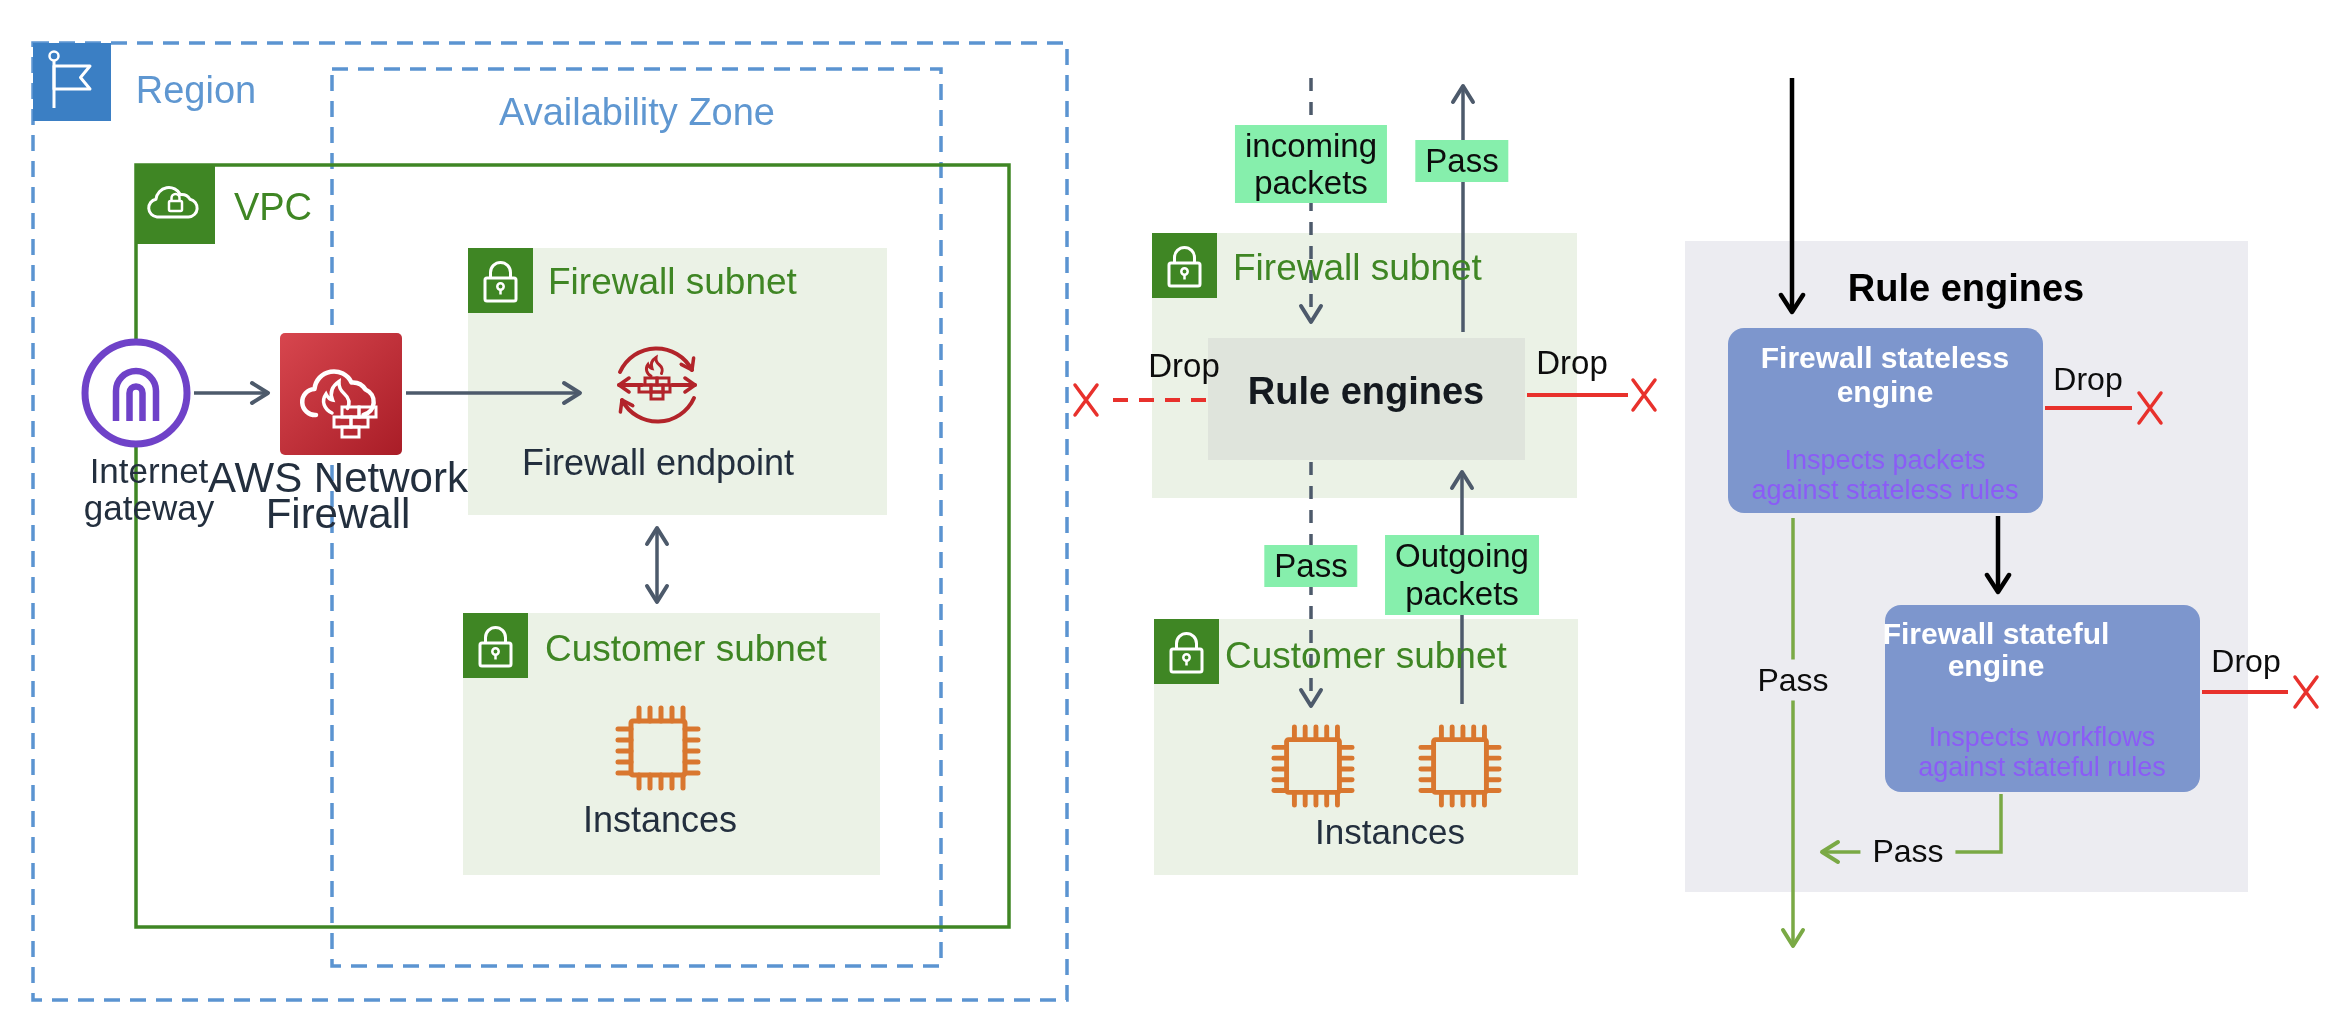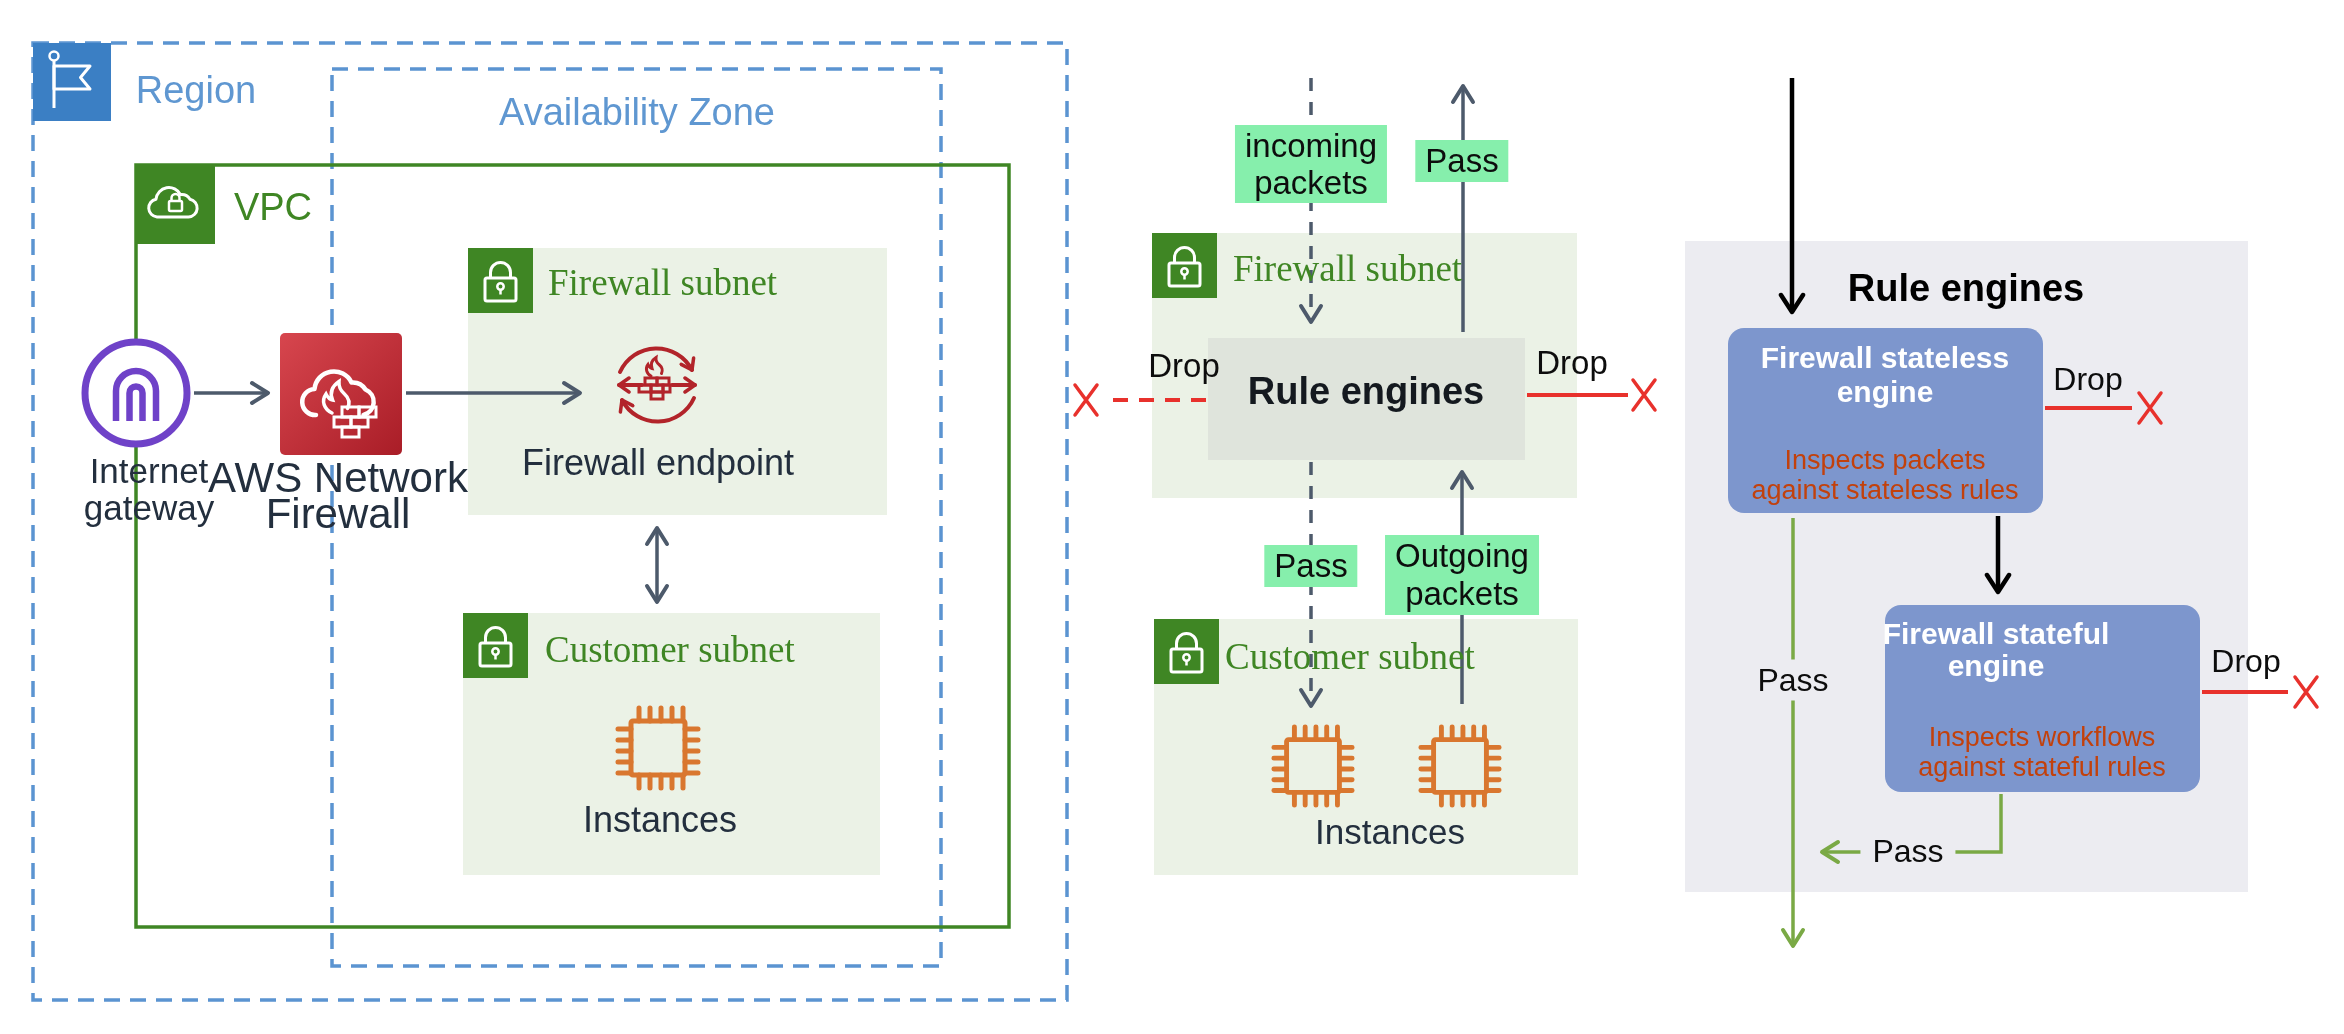--- a/index.html
+++ b/index.html
@@ -12,33 +12,33 @@
   
   .subnet-box{position:absolute;background:var(--subnet-fill);}
   .rulebox{position:absolute;background:var(--grey-box);}
   .panel{position:absolute;background:var(--panel-grey);}
   .engine{position:absolute;background:var(--engine-blue);border-radius:16px;}
   
   svg.layer{position:absolute;left:0;top:0;}
   
   .lbl{position:absolute;white-space:nowrap;color:var(--label-dark);}
   .cc{transform:translate(-50%,-50%);text-align:center;}
-  .lv{transform:translateY(-50%);font-family:Liberation Serif, serif;}
+  .lv{transform:translateY(-50%);}
   .green-t{color:var(--green);font-size:37px;}
   .blue-t{color:var(--blue-text);font-size:38px;}
   .dark-t{font-size:36px;color:var(--label-dark);}
   .flow-t{font-size:33px;color:var(--flow-black);}
   .two-line span{display:block;}
   .bg-white{background:#86efac;padding:2px 10px;}
   .bg-panel{background:var(--panel-grey);padding:2px 12px;}
   .re-title{font-size:38px;font-weight:bold;color:#14191f;}
   .re-sub{font-size:36px;color:#14191f;}
   .panel-title{font-size:38px;font-weight:bold;color:#000;}
   .eng-title{font-size:30px;font-weight:bold;color:#fff;line-height:34px;}
-  .eng-body{font-size:27px;color:#c2410c;line-height:30px;}
+  .eng-body{font-size:27px;color:#8b5cf6;line-height:30px;}
   .rlbl{font-size:32px;color:#0d0d0d;}
   .lh37{line-height:37px;font-size:35px;}
   .lh36{line-height:36px;font-size:42px;}
 </style>
 </head>
 <body>
 
 <div class="canvas">
 
   <div class="subnet-box" style="left:468px;top:248px;width:419px;height:267px;"></div>

